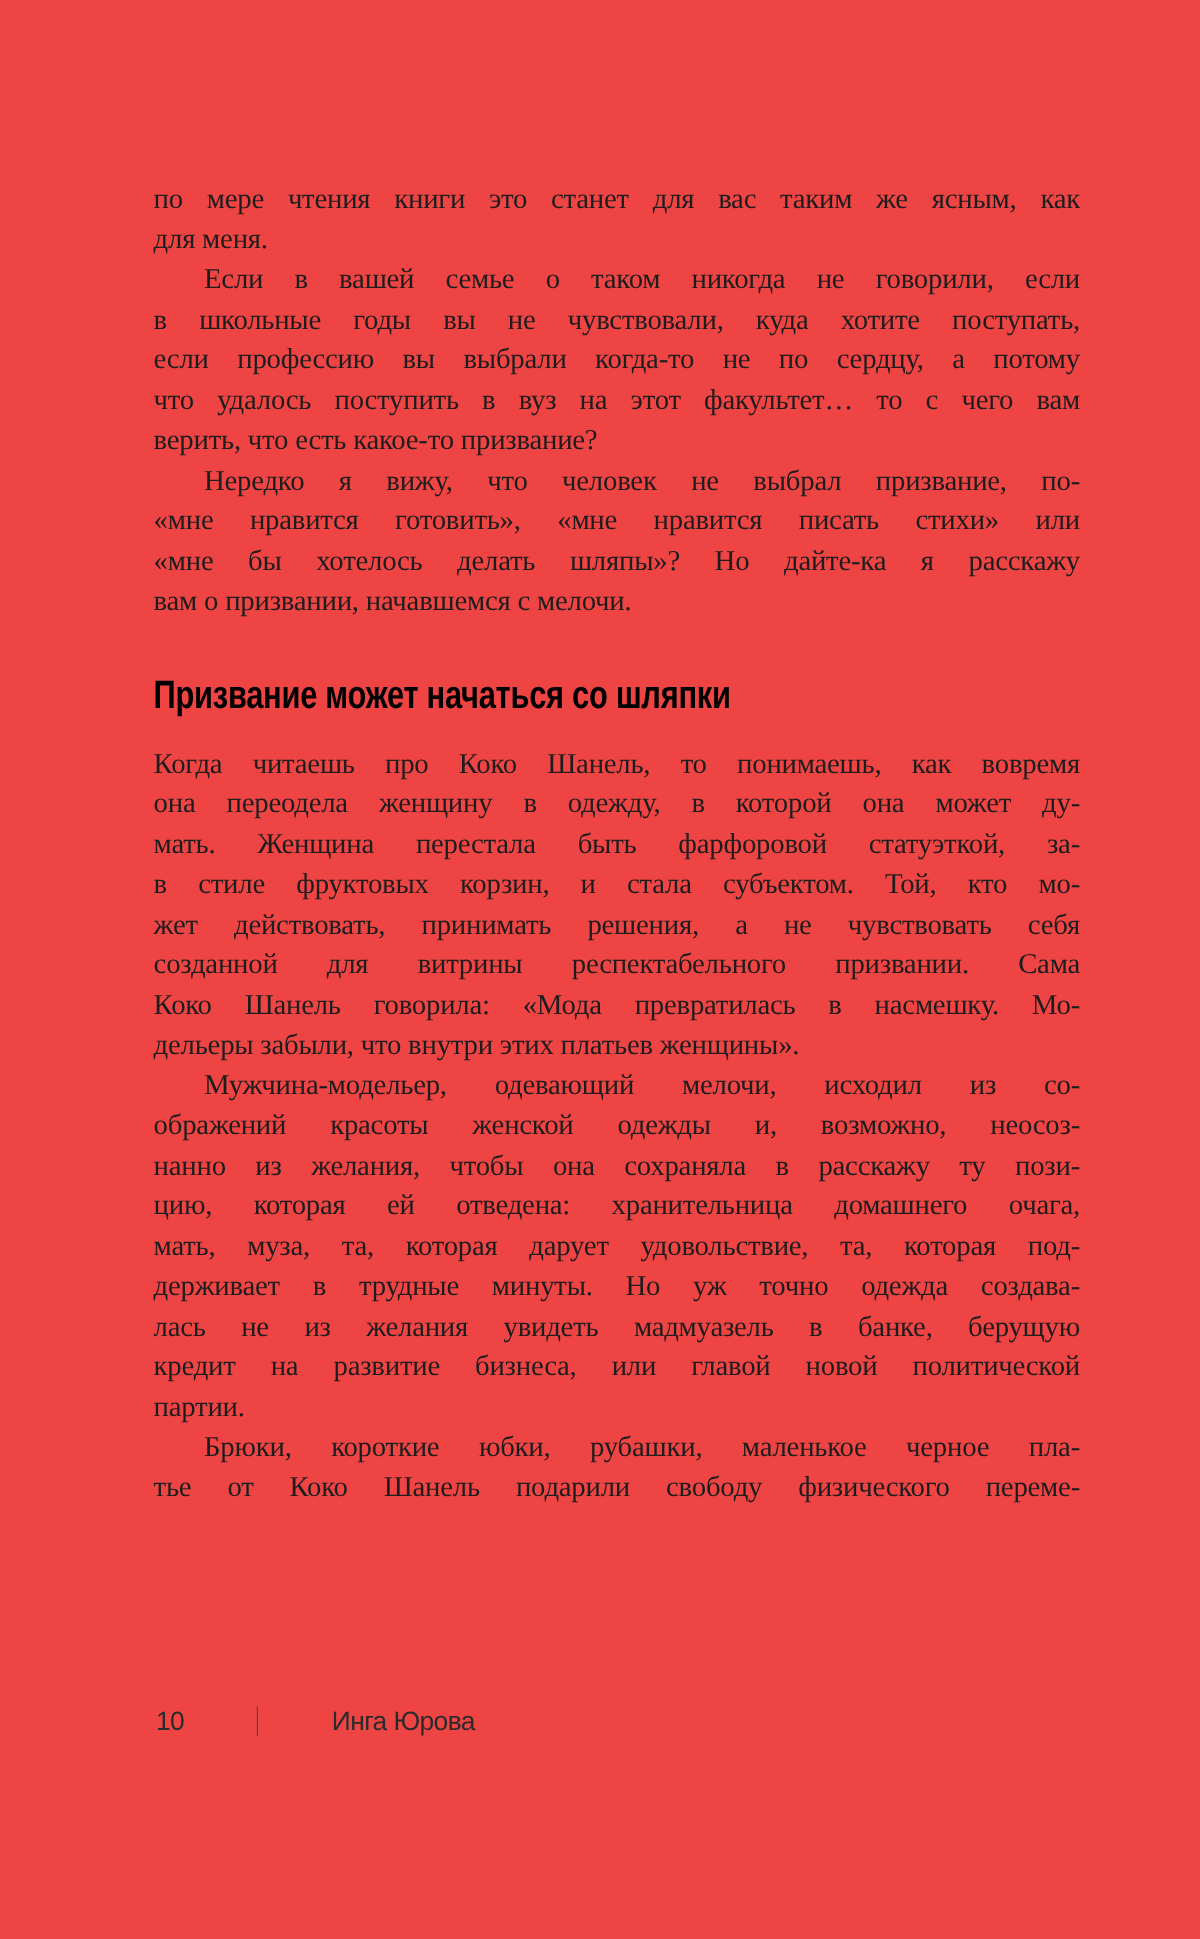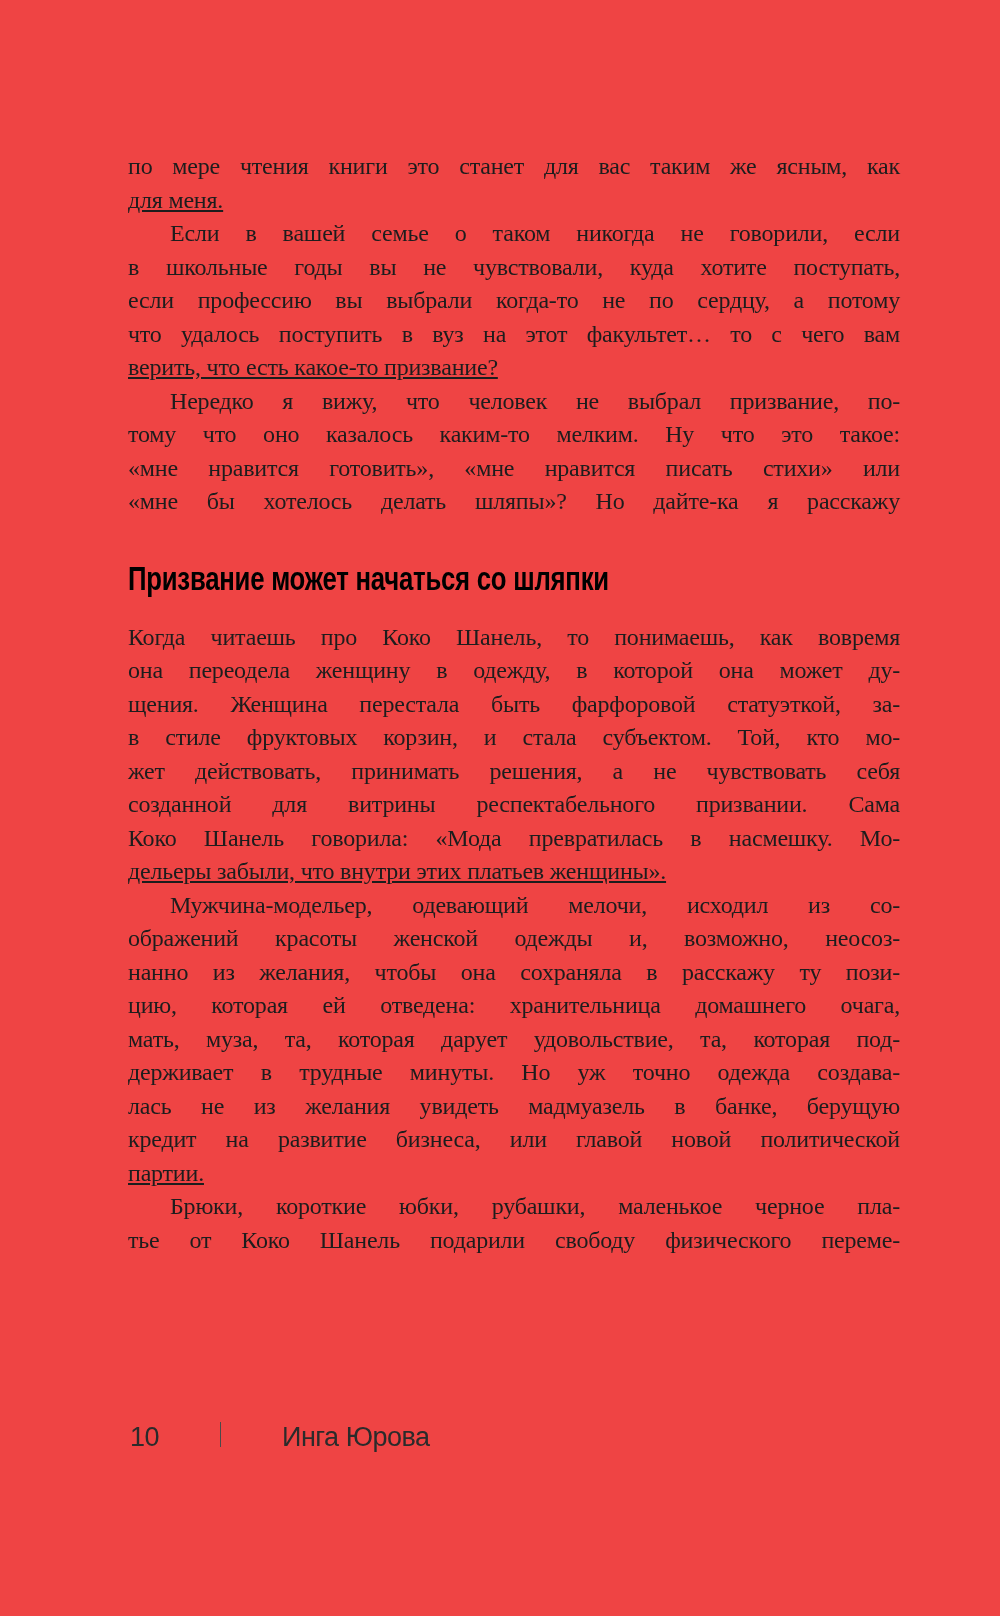--- a/index.html
+++ b/index.html
@@ -27,21 +27,20 @@
   }
   .line {
     font-size: 24px;
     line-height: 33.5px;
     letter-spacing: -0.2px;
     text-align: justify;
     text-align-last: justify;
   }
   .line.last {
     text-align-last: left;
-    text-decoration: underline;
   }
   .line.indent {
     text-indent: 42px;
   }
   .section-heading {
     font-family: "Liberation Sans", sans-serif;
     font-weight: bold;
     font-size: 33px;
     line-height: 40px;
     color: #000000;
@@ -51,21 +50,21 @@
     white-space: nowrap;
     letter-spacing: -0.3px;
   }
   .footer {
     position: absolute;
     left: 130px;
     top: 1422px;
     display: flex;
     align-items: flex-start;
     font-family: "Liberation Sans", sans-serif;
-    font-size: 27px;
+    font-size: 22px;
     color: #2b2b2b;
     letter-spacing: -0.5px;
     gap: 44px;
   }
   .footer .divider {
     width: 1px;
     height: 25px;
     background: #4a4a4a;
     margin: 0 17px;
   }
@@ -82,29 +81,29 @@
       </div>
       <div class="paragraph">
         <div class="line indent">Если в вашей семье о таком никогда не говорили, если</div>
         <div class="line">в школьные годы вы не чувствовали, куда хотите поступать,</div>
         <div class="line">если профессию вы выбрали когда-то не по сердцу, а потому</div>
         <div class="line">что удалось поступить в вуз на этот факультет… то с чего вам</div>
         <div class="line last">верить, что есть какое-то призвание?</div>
       </div>
       <div class="paragraph">
         <div class="line indent">Нередко я вижу, что человек не выбрал призвание, по-</div>
-        <div class="line">тому что оно казалось каким-то мелким. Ну что это такое:</div>
         <div class="line">«мне нравится готовить», «мне нравится писать стихи» или</div>
         <div class="line">«мне бы хотелось делать шляпы»? Но дайте-ка я расскажу</div>
+        <div class="line last">вам о призвании, начавшемся с мелочи.</div>
       </div>
       <div class="section-heading">Призвание может начаться со шляпки</div>
       <div class="paragraph">
         <div class="line">Когда читаешь про Коко Шанель, то понимаешь, как вовремя</div>
         <div class="line">она переодела женщину в одежду, в которой она может ду-</div>
-        <div class="line">щения. Женщина перестала быть фарфоровой статуэткой, за-</div>
+        <div class="line">мать. Женщина перестала быть фарфоровой статуэткой, за-</div>
         <div class="line">в стиле фруктовых корзин, и стала субъектом. Той, кто мо-</div>
         <div class="line">жет действовать, принимать решения, а не чувствовать себя</div>
         <div class="line">созданной для витрины респектабельного призвании. Сама</div>
         <div class="line">Коко Шанель говорила: «Мода превратилась в насмешку. Мо-</div>
         <div class="line last">дельеры забыли, что внутри этих платьев женщины».</div>
       </div>
       <div class="paragraph">
         <div class="line indent">Мужчина-модельер, одевающий мелочи, исходил из со-</div>
         <div class="line">ображений красоты женской одежды и, возможно, неосоз-</div>
         <div class="line">нанно из желания, чтобы она сохраняла в расскажу ту пози-</div>

